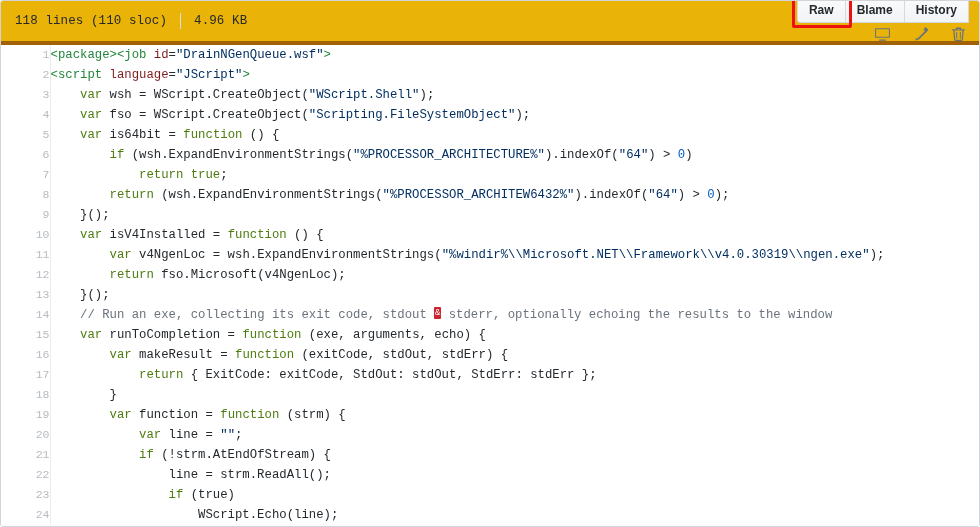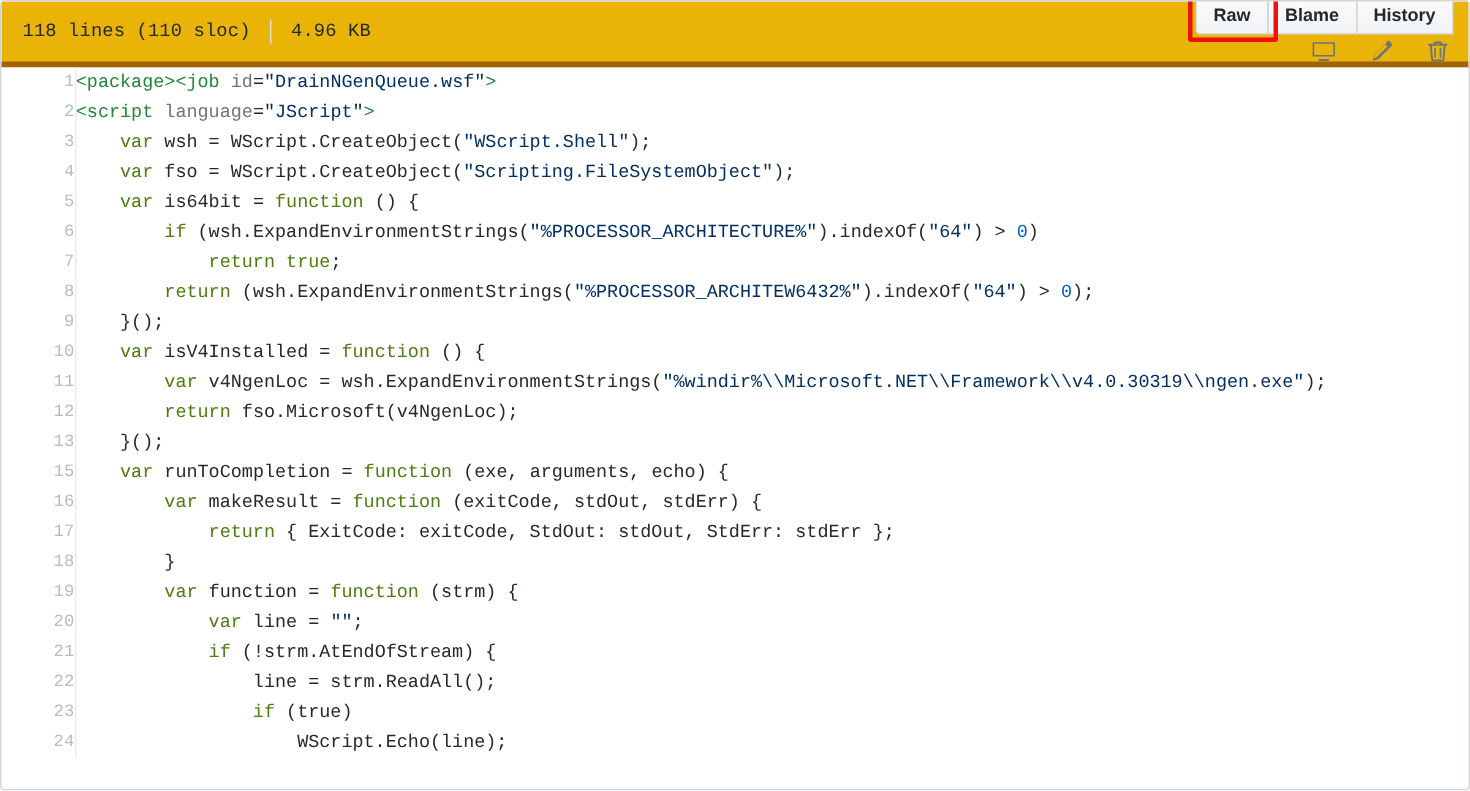--- a/index.html
+++ b/index.html
@@ -153,21 +153,21 @@
     font-family: "Liberation Mono", monospace;
     font-size: 12.3px;
     line-height: 20px;
     color: #24292e;
     white-space: pre;
     overflow: hidden;
   }
 
   
   .tok-tag      { color: #22863a; }
-  .tok-attr     { color: #737373; text-align: center; }
+  .tok-attr     { color: #7f1d1d; text-align: center; }
   .tok-str      { color: #032f62; }
   .tok-kw       { color: #4d7c0f; }
   .tok-com      { color: #6a737d; }
   .tok-num      { color: #005cc5; }
   .tok-plain    { color: #24292e; }
 
   .bad-char {
     background: #cb2431;
     color: #ffffff;
     display: inline-block;
@@ -276,20 +276,24 @@
           </tr>
           <tr>
             <td class="line-num">12</td>
             <td class="line-code"><span class="tok-plain">        </span><span class="tok-kw">return</span><span class="tok-plain"> fso.Microsoft(v4NgenLoc);</span></td>
           </tr>
           <tr>
             <td class="line-num">13</td>
             <td class="line-code"><span class="tok-plain">    }();</span></td>
           </tr>
           <tr>
+            <td class="line-num">14</td>
+            <td class="line-code"><span class="tok-plain">    </span><span class="tok-com">// Run an exe, collecting its exit code, stdout </span><span class="bad-char">&amp;</span><span class="tok-com"> stderr, optionally echoing the results to the window</span></td>
+          </tr>
+          <tr>
             <td class="line-num">15</td>
             <td class="line-code"><span class="tok-plain">    </span><span class="tok-kw">var</span><span class="tok-plain"> runToCompletion = </span><span class="tok-kw">function</span><span class="tok-plain"> (exe, arguments, echo) {</span></td>
           </tr>
           <tr>
             <td class="line-num">16</td>
             <td class="line-code"><span class="tok-plain">        </span><span class="tok-kw">var</span><span class="tok-plain"> makeResult = </span><span class="tok-kw">function</span><span class="tok-plain"> (exitCode, stdOut, stdErr) {</span></td>
           </tr>
           <tr>
             <td class="line-num">17</td>
             <td class="line-code"><span class="tok-plain">            </span><span class="tok-kw">return</span><span class="tok-plain"> { ExitCode: exitCode, StdOut: stdOut, StdErr: stdErr };</span></td>

